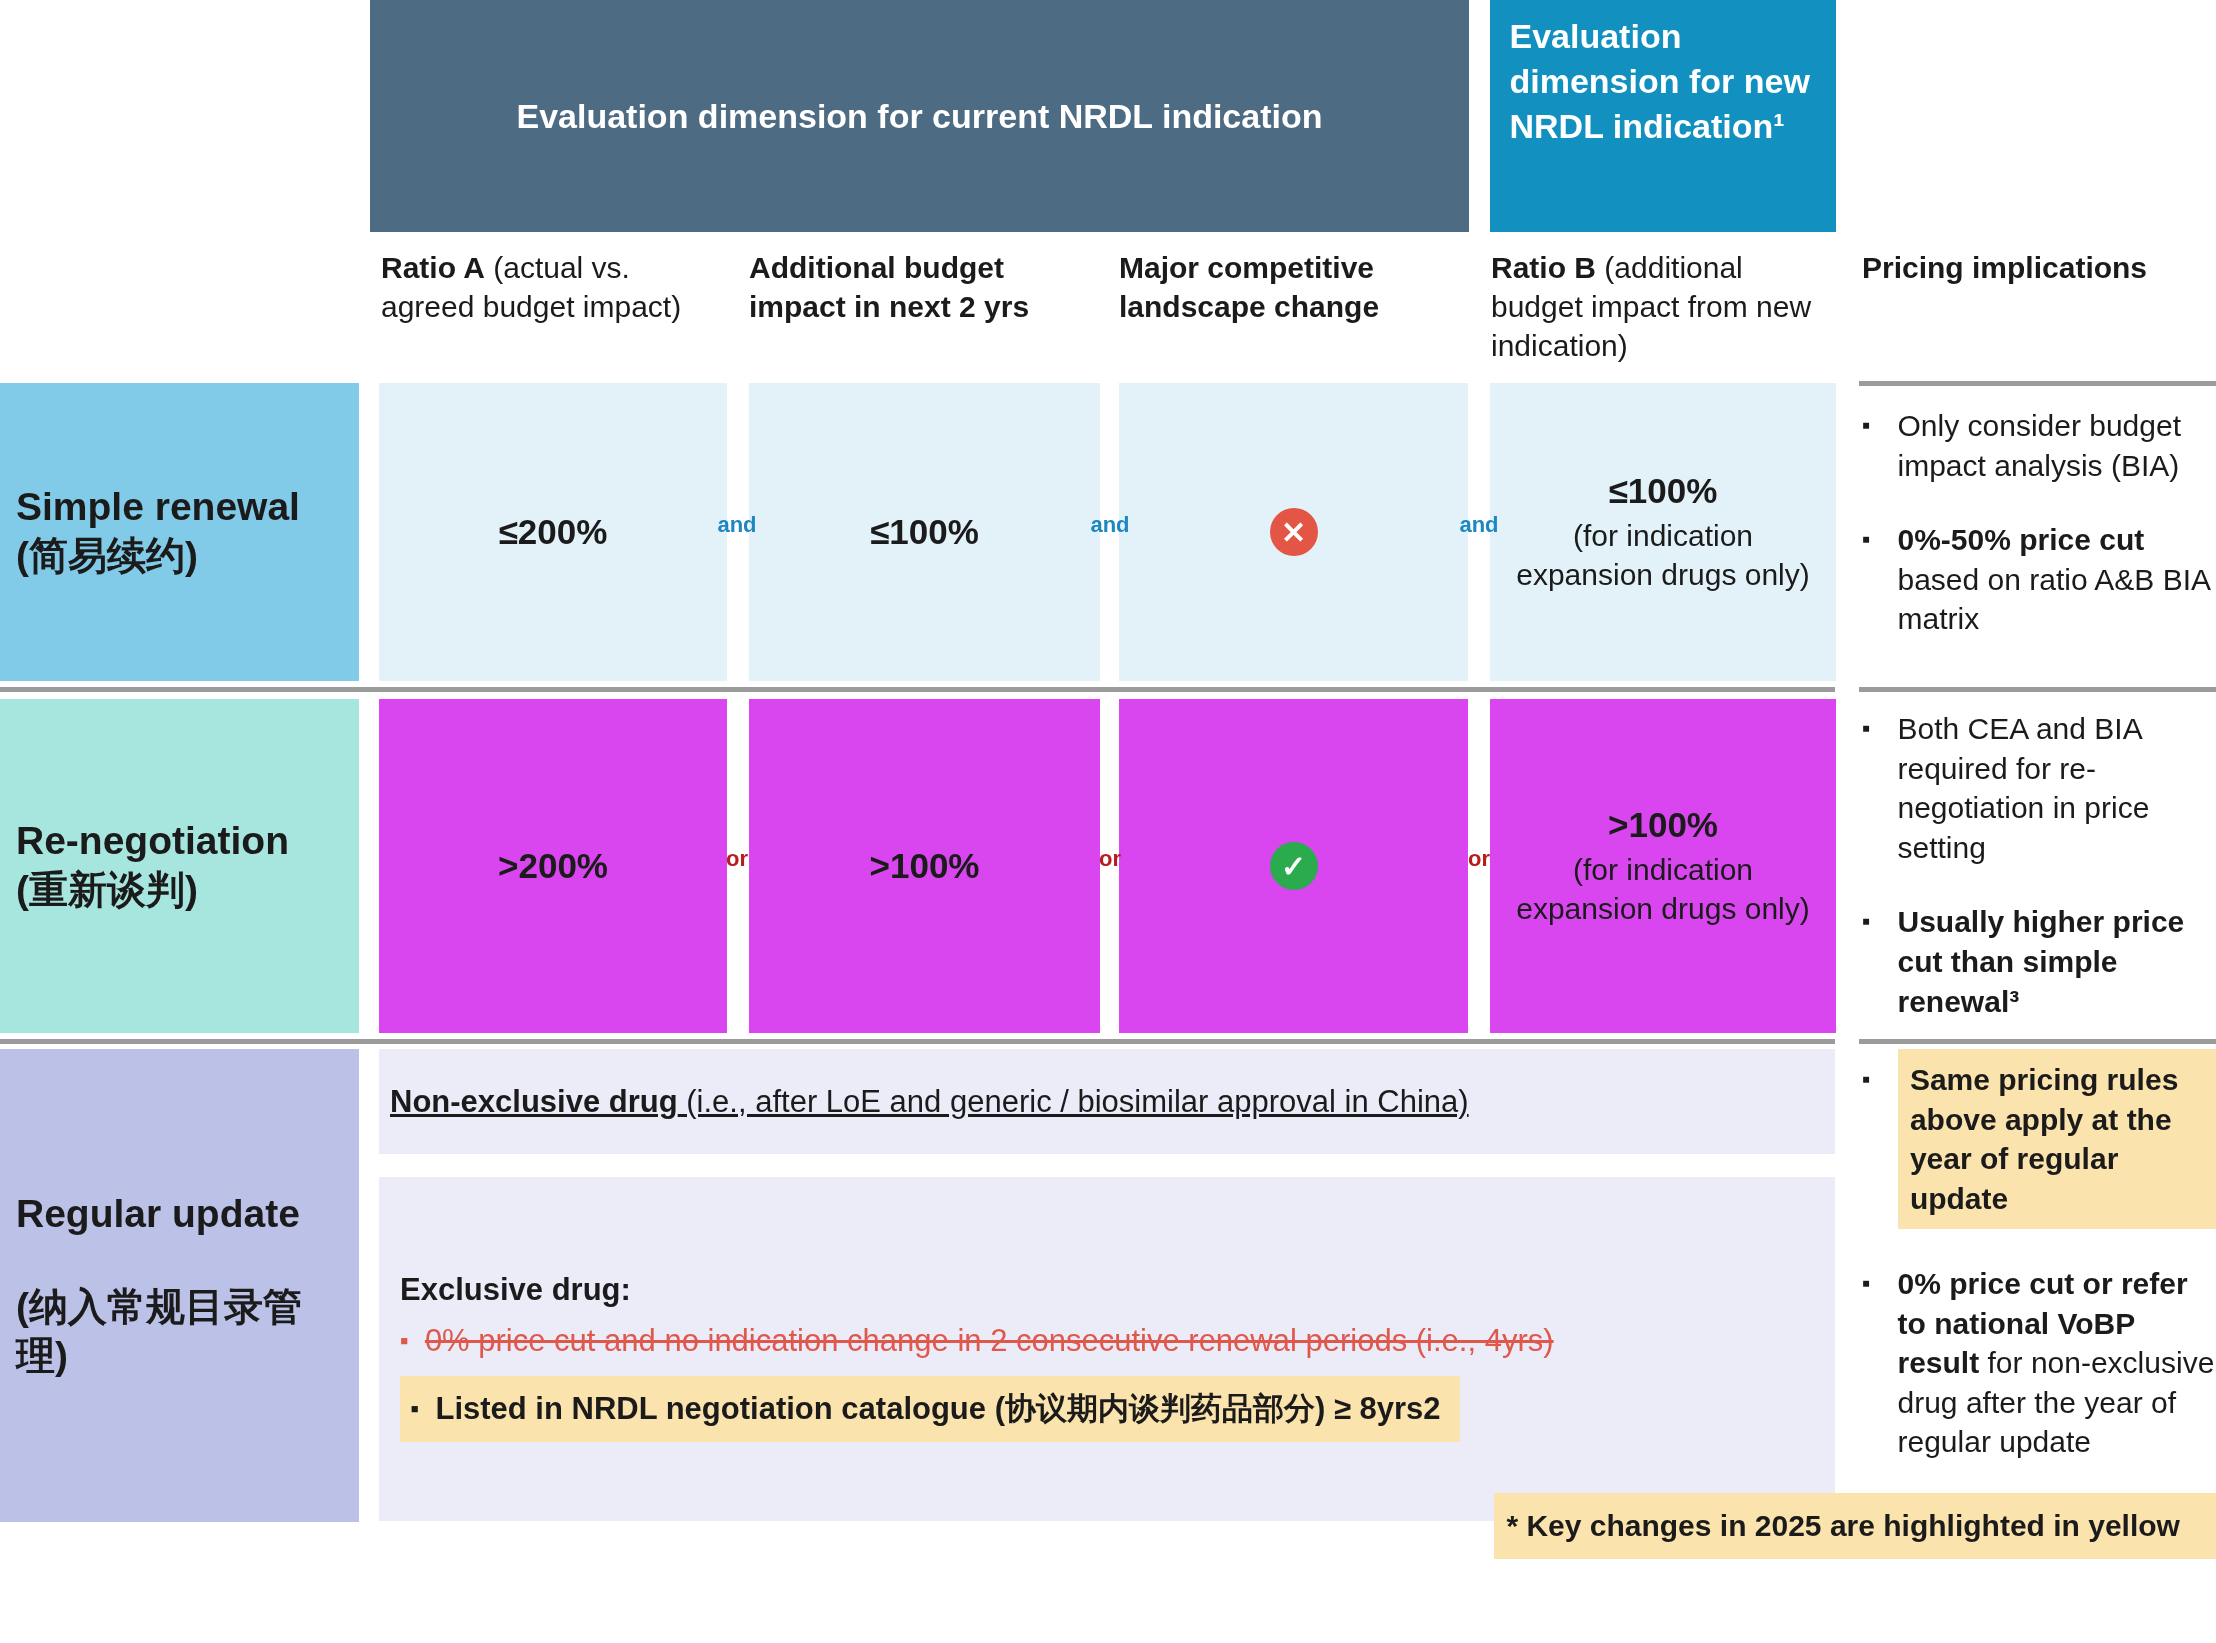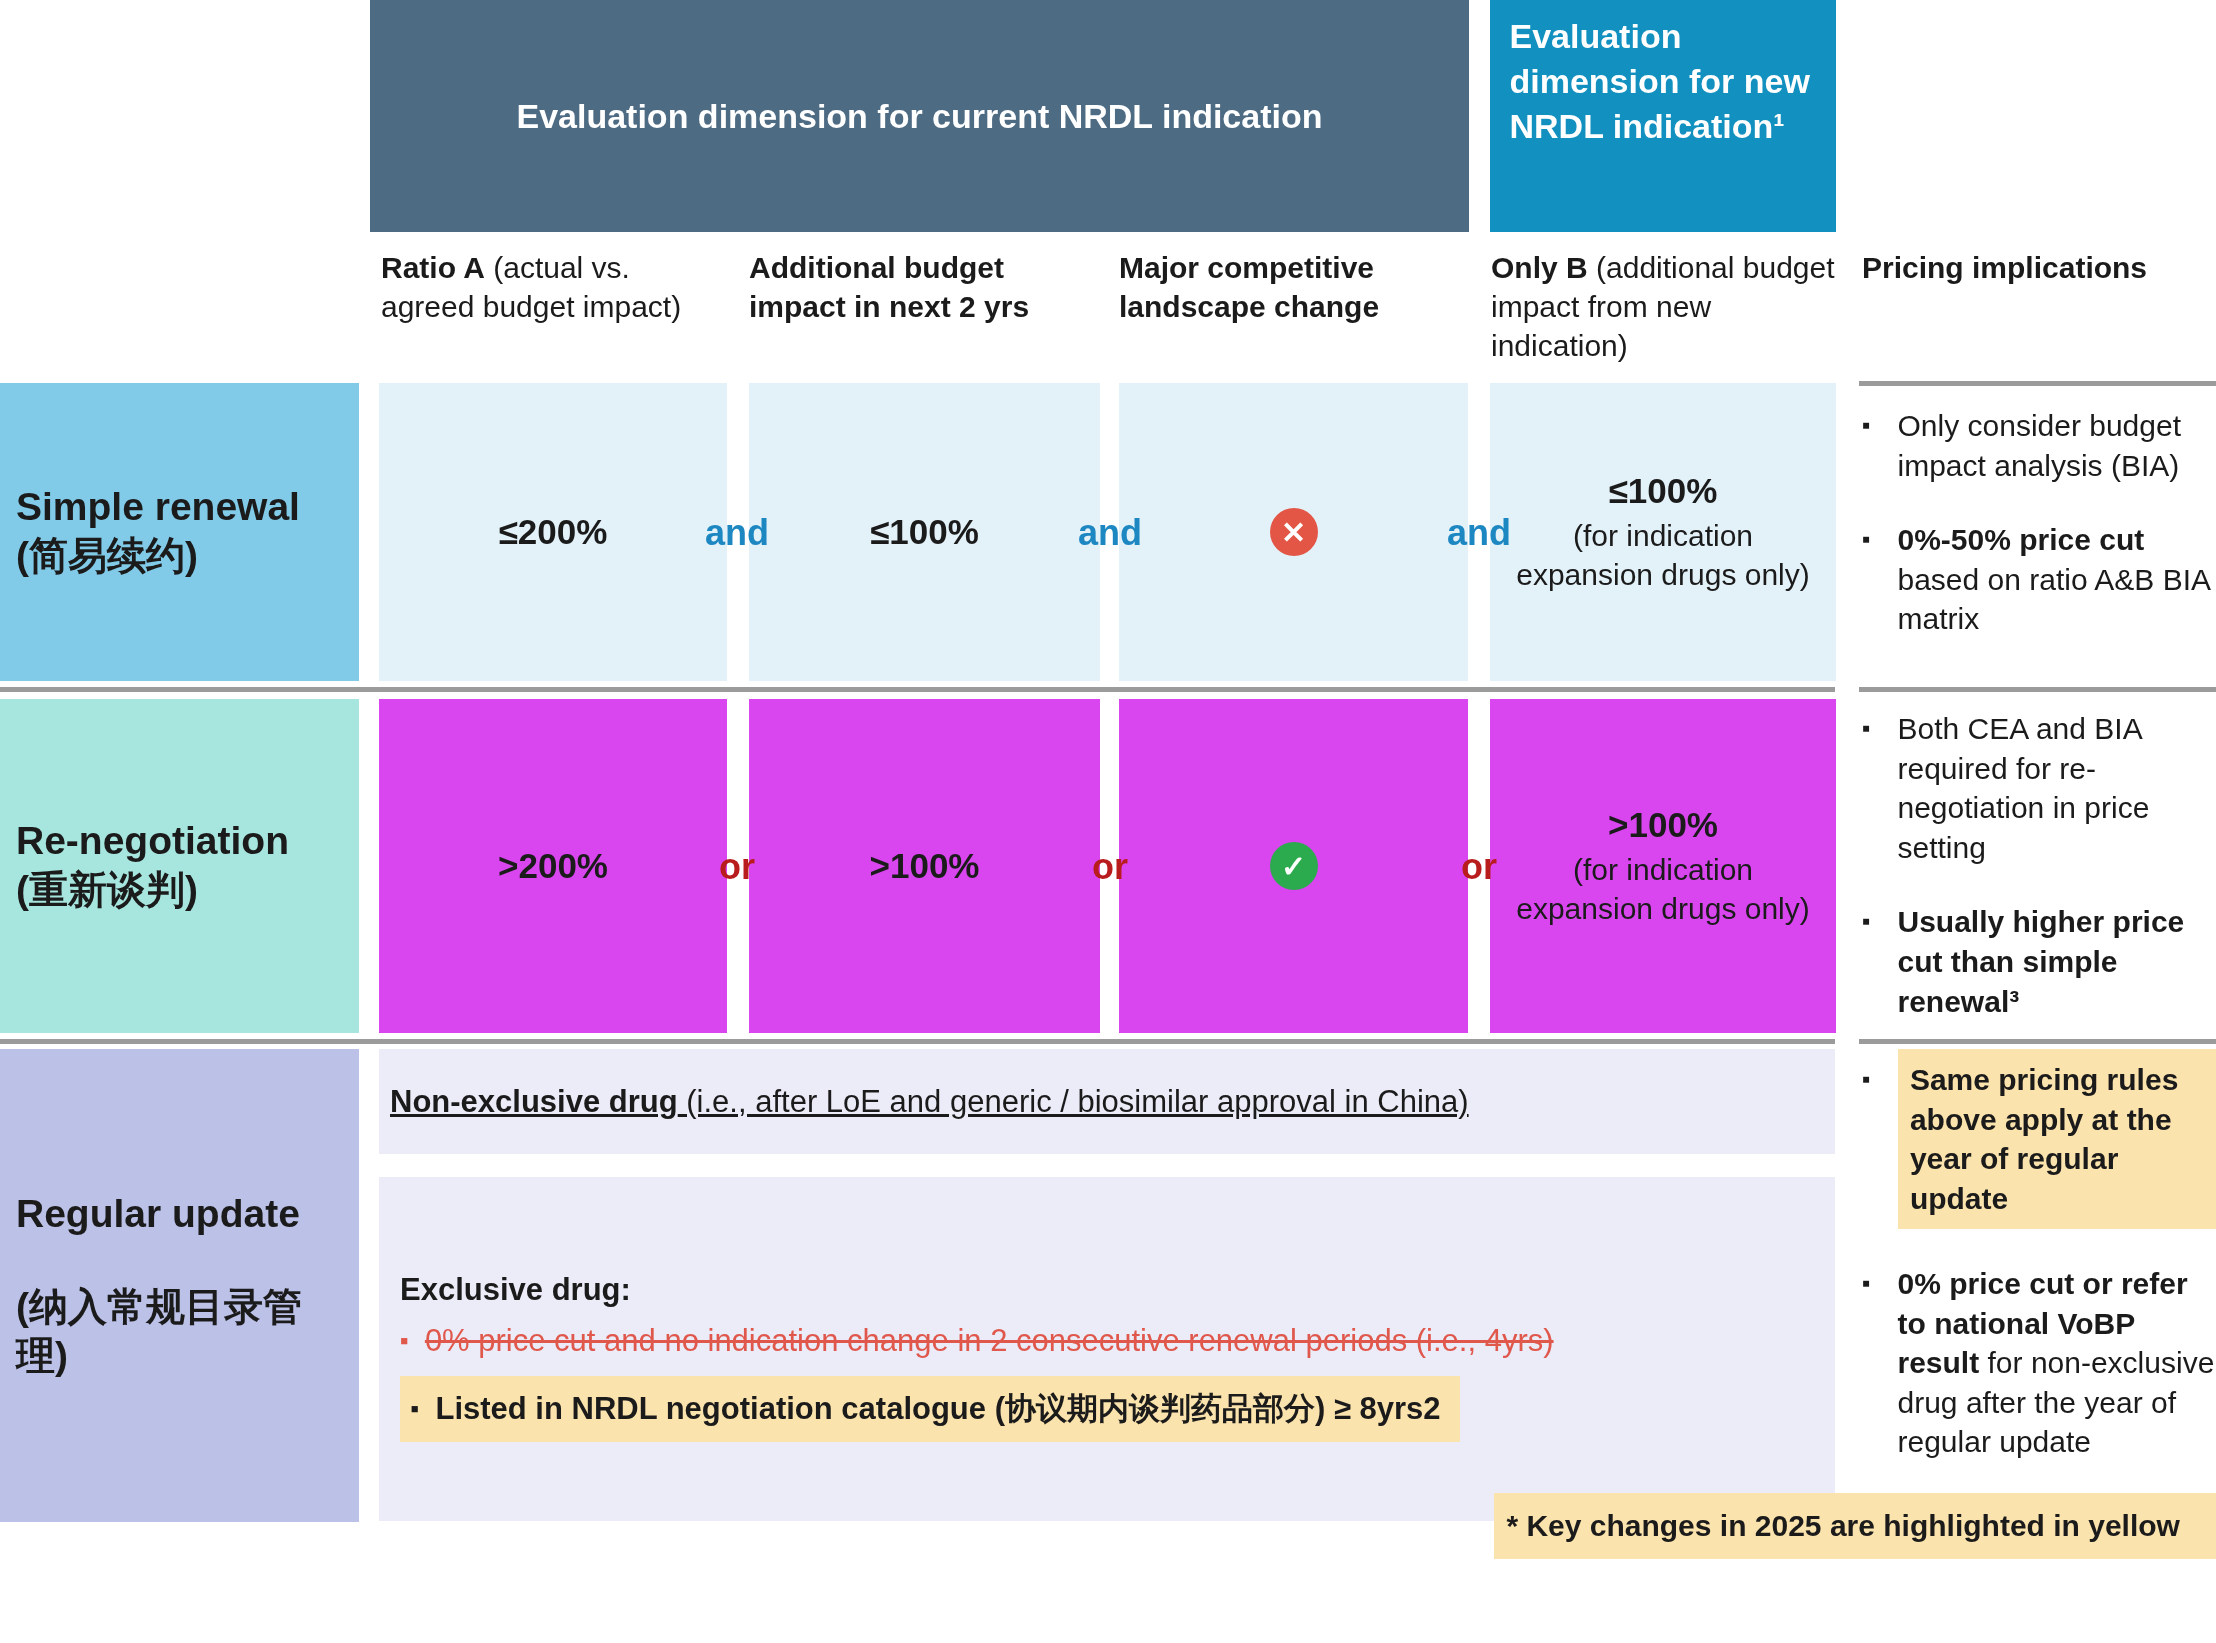--- a/index.html
+++ b/index.html
@@ -28,21 +28,21 @@
 
   
   .cell{position:absolute;display:flex;flex-direction:column;align-items:center;
         justify-content:center;text-align:center;box-sizing:border-box;padding:0 12.4px;}
   .r1{top:383px;height:298px;background:#e3f2f9;}
   .r2{top:699px;height:334px;background:#d946ef;}
   .val{font-size:35px;font-weight:700;}
   .note{font-size:30px;line-height:1.3;margin-top:5px;}
 
   
-  .conn{position:absolute;width:106px;text-align:center;font-size:36px;font-weight:700;}
+  .conn{position:absolute;width:106px;text-align:center;font-size:22px;font-weight:700;}
   .conn.and{color:#1d87c2;}
   .conn.or{color:#b91c1c;}
 
   
   .icon-circle{width:48px;height:48px;border-radius:50%;display:flex;align-items:center;
                justify-content:center;color:#fff;font-size:30px;font-weight:700;}
   .icon-circle.cross{background:#e35544;}
   .icon-circle.check{background:#2caa4e;}
 
   
@@ -87,21 +87,21 @@
   <div class="colhdr" style="left:381px;">
     <span class="b">Ratio A</span><span> (actual vs. agreed budget impact)</span>
   </div>
   <div class="colhdr" style="left:749px;width:351px;">
     <span class="b">Additional budget impact in next 2 yrs</span><span></span>
   </div>
   <div class="colhdr" style="left:1119px;width:349px;">
     <span class="b">Major competitive landscape change</span><span></span>
   </div>
   <div class="colhdr" style="left:1491px;width:346px;">
-    <span class="b">Only B</span><span> (additional budget impact from new indication)</span>
+    <span class="b">Ratio B</span><span> (additional budget impact from new indication)</span>
   </div>
   <div class="colhdr" style="left:1862px;width:355px;">
     <span class="b">Pricing implications</span><span></span>
   </div>
 
   <div class="sep" style="left:1859px;top:381px;width:357px;"></div>
   <div class="sep" style="left:0;top:687px;width:1835px;"></div>
   <div class="sep" style="left:1859px;top:687px;width:357px;"></div>
   <div class="sep" style="left:0;top:1039px;width:1835px;"></div>
   <div class="sep" style="left:1859px;top:1039px;width:357px;"></div>

